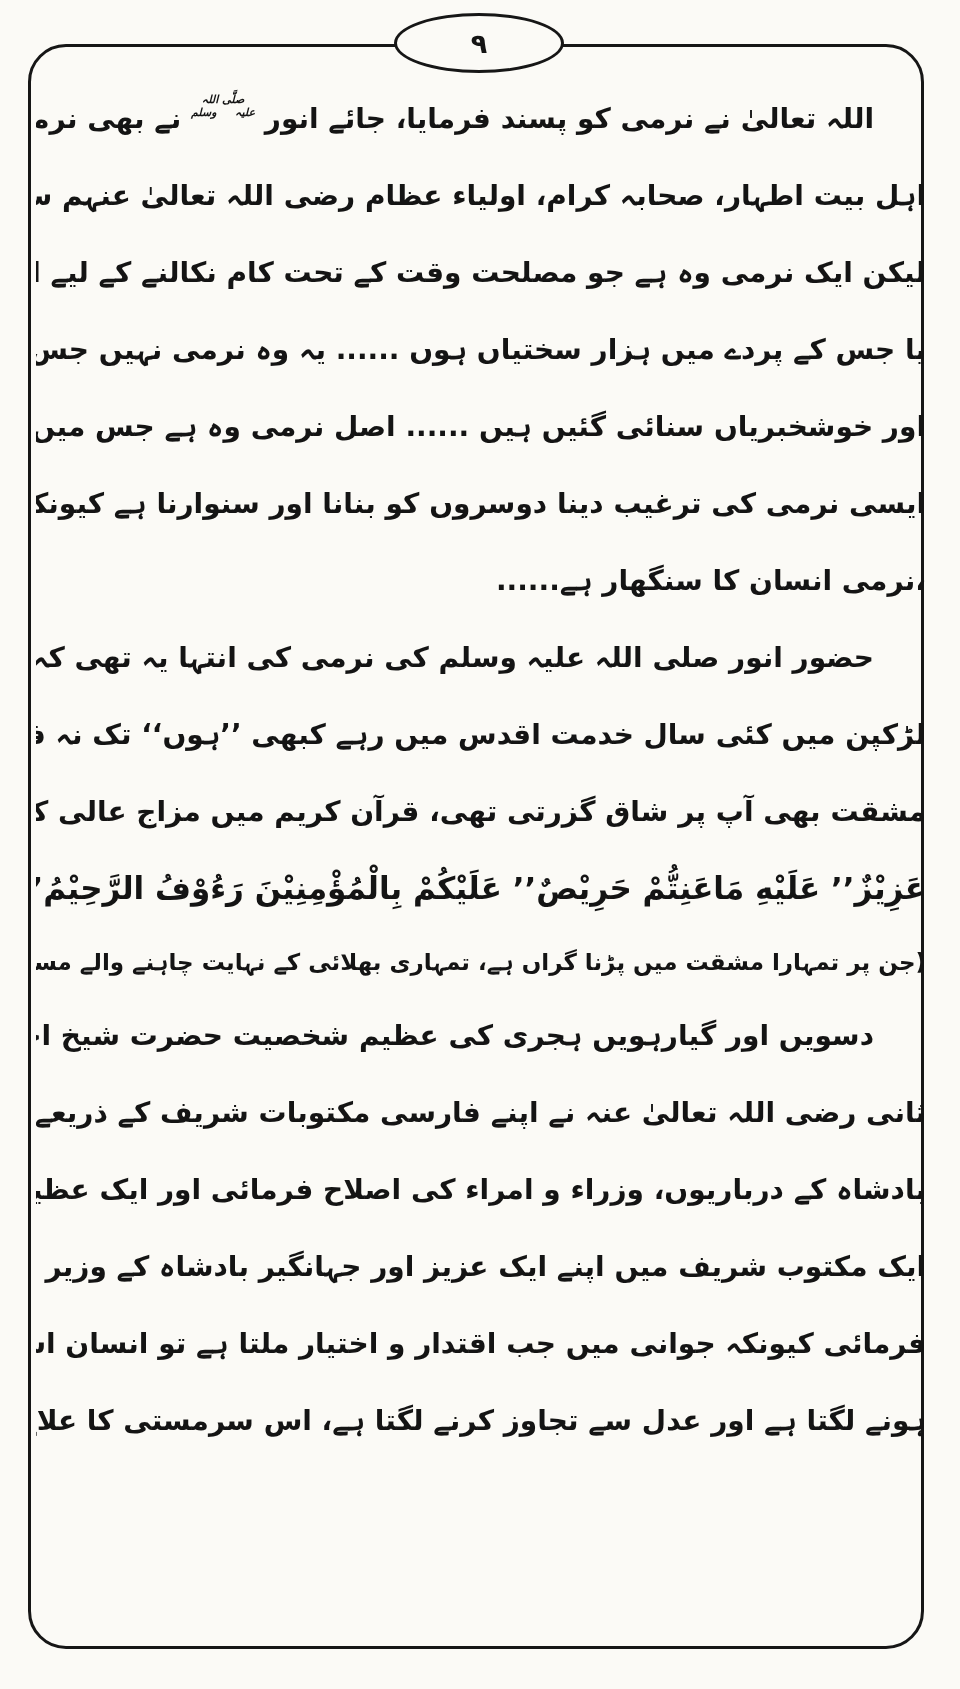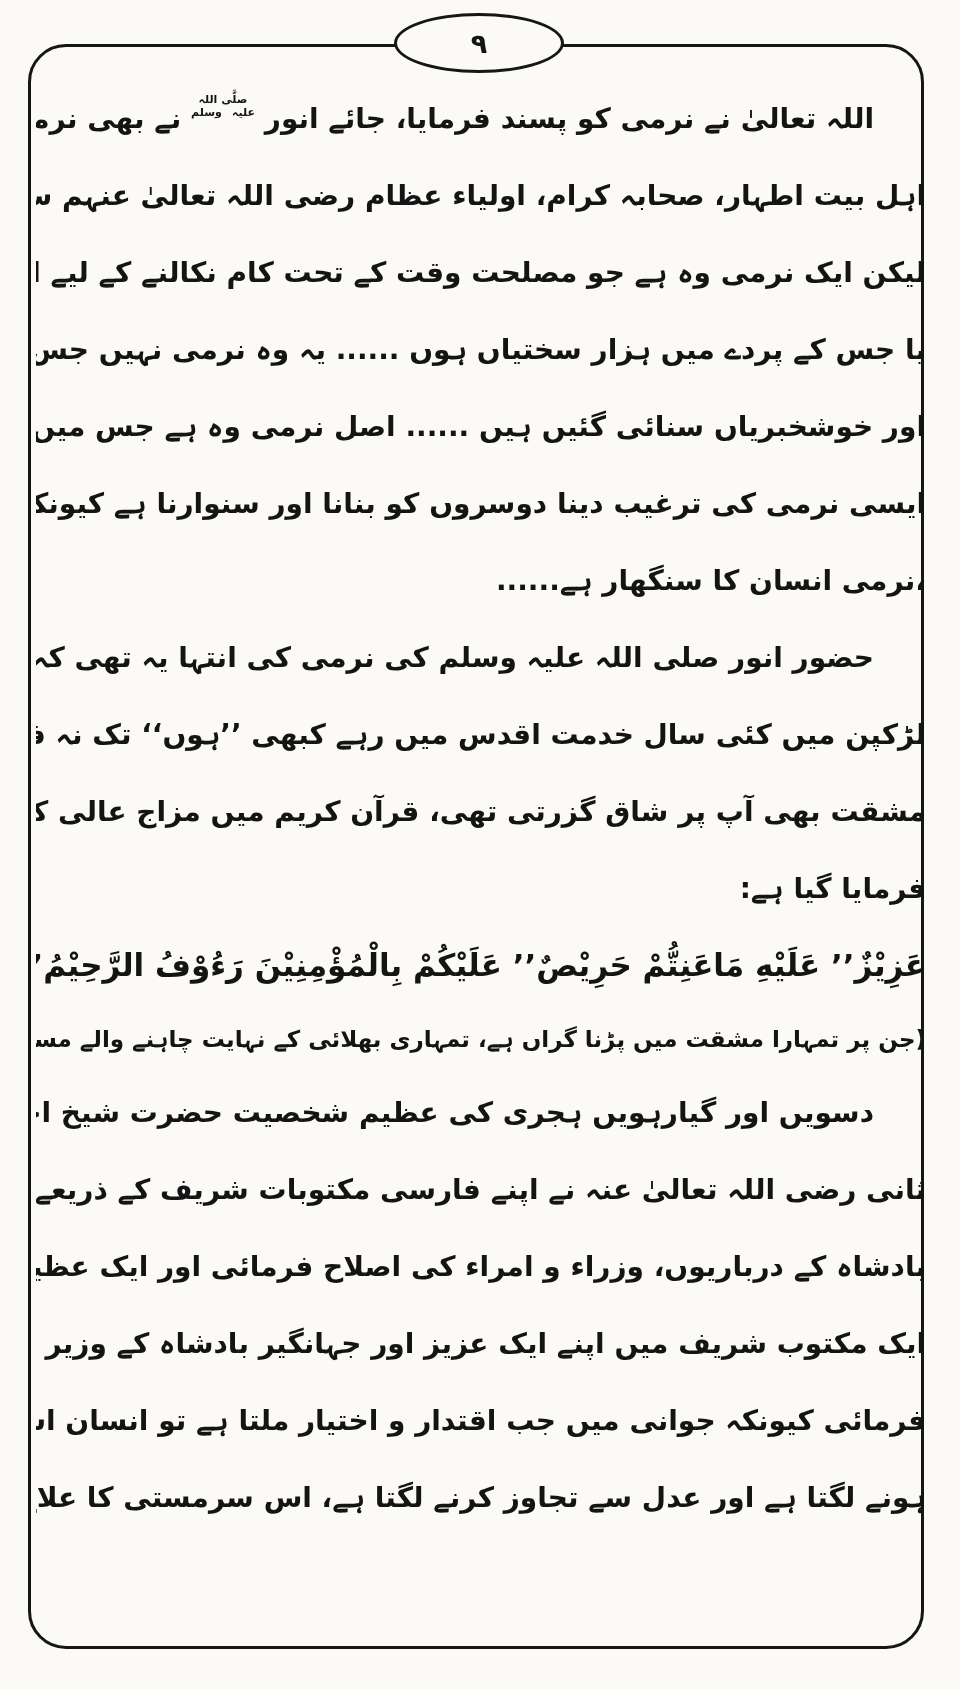--- a/index.html
+++ b/index.html
@@ -92,20 +92,21 @@
     display: inline-block;
     width: 64px;
     font-size: 11px;
     font-weight: bold;
     line-height: 13px;
     white-space: normal;
     text-align: center;
     vertical-align: middle;
     position: relative;
     top: -14px;
+    font-style: italic;
   }
 </style>
 </head>
 <body>
 
 <div class="paper">
   <div class="speckles"></div>
 
   <div class="frame"></div>
 
@@ -117,21 +118,20 @@
     <div class="line indent"><span>اللہ تعالیٰ نے نرمی کو پسند فرمایا، جائے انور </span><span class="honorific">صلَّی اللہ علیہ وسلم</span><span> نے بھی نرمی ہی کو پسند فرمایا،</span></div>
     <div class="line">اہل بیت اطہار، صحابہ کرام، اولیاء عظام رضی اللہ تعالیٰ عنہم سب ہی نے نرمی کو پسند فرمایا</div>
     <div class="line">لیکن ایک نرمی وہ ہے جو مصلحت وقت کے تحت کام نکالنے کے لیے اختیار کی جائے</div>
     <div class="line">یا جس کے پردے میں ہزار سختیاں ہوں ...... یہ وہ نرمی نہیں جس پر بشارتیں دی گئیں ہیں</div>
     <div class="line">اور خوشخبریاں سنائی گئیں ہیں ...... اصل نرمی وہ ہے جس میں کوئی لالچ نہ ہو، بے ریا ہو،</div>
     <div class="line">ایسی نرمی کی ترغیب دینا دوسروں کو بنانا اور سنوارنا ہے کیونکہ نرمی انسان کی زینت ہے</div>
     <div class="line right">،نرمی انسان کا سنگھار ہے......</div>
     <div class="line indent">حضور انور صلی اللہ علیہ وسلم کی نرمی کی انتہا یہ تھی کہ آپ نے خادم خاص جو</div>
     <div class="line">لڑکپن میں کئی سال خدمت اقدس میں رہے کبھی ’’ہوں‘‘ تک نہ فرمایا، دوستوں کی</div>
     <div class="line">مشقت بھی آپ پر شاق گزرتی تھی، قرآن کریم میں مزاج عالی کی اس خوبی کو یوں بیان</div>
-    <div class="line right">فرمایا گیا ہے:</div>
     <div class="line verse">عَزِيْزٌ’’ عَلَيْهِ مَاعَنِتُّمْ حَرِيْصٌ’’ عَلَيْكُمْ بِالْمُؤْمِنِيْنَ رَءُوْفُ الرَّحِيْمُ’’ (۱۲۸/توبہ/۹)</div>
     <div class="line translation">(جن پر تمہارا مشقت میں پڑنا گراں ہے، تمہاری بھلائی کے نہایت چاہنے والے مسلمانوں پر کمال مہربان)</div>
     <div class="line indent">دسویں اور گیارہویں ہجری کی عظیم شخصیت حضرت شیخ احمد سرہندی مجدد الف</div>
     <div class="line">ثانی رضی اللہ تعالیٰ عنہ نے اپنے فارسی مکتوبات شریف کے ذریعے اکبر بادشاہ اور جہانگیر</div>
     <div class="line">بادشاہ کے درباریوں، وزراء و امراء کی اصلاح فرمائی اور ایک عظیم انقلاب برپا کیا......</div>
     <div class="line">ایک مکتوب شریف میں اپنے ایک عزیز اور جہانگیر بادشاہ کے وزیر و امیر کو نرمی کی نصیحت</div>
     <div class="line">فرمائی کیونکہ جوانی میں جب اقتدار و اختیار ملتا ہے تو انسان اس کے نشے میں مست</div>
     <div class="line">ہونے لگتا ہے اور عدل سے تجاوز کرنے لگتا ہے، اس سرمستی کا علاج نرمی ہی سے ممکن</div>
   </div>
 </div>

